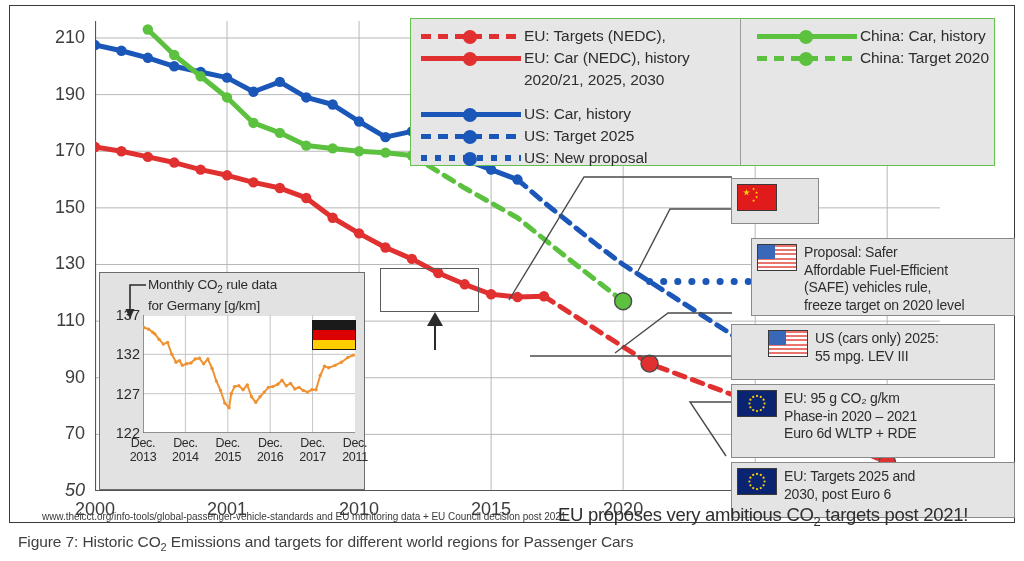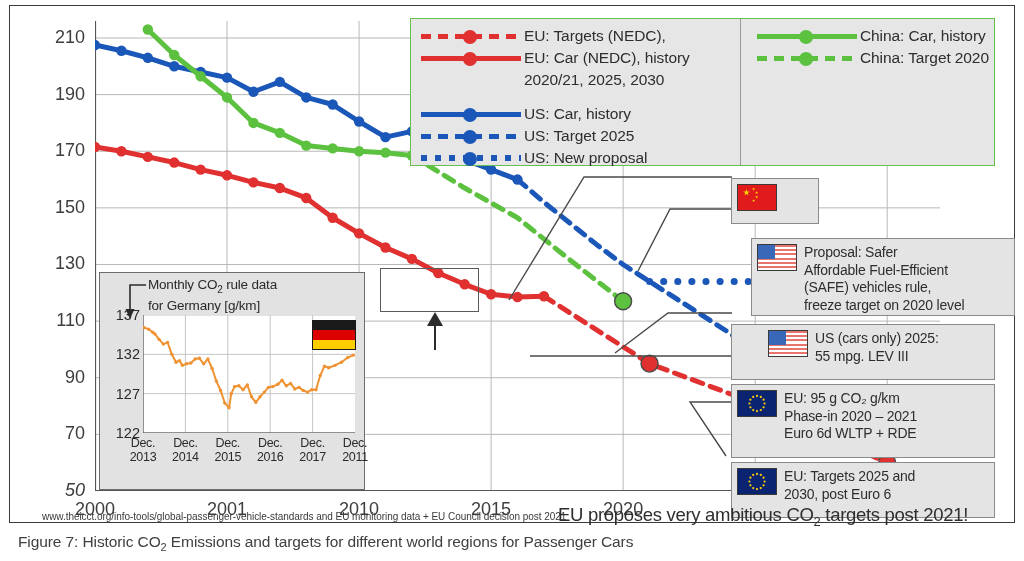--- a/index.html
+++ b/index.html
@@ -537,21 +537,21 @@
               <circle cx="20" cy="21.7" r="1.2" fill="#ffce00"></circle>
               <circle cx="15.899999999999999" cy="20.601408311032394" r="1.2" fill="#ffce00"></circle>
               <circle cx="12.898591688967606" cy="17.6" r="1.2" fill="#ffce00"></circle>
               <circle cx="11.8" cy="13.500000000000002" r="1.2" fill="#ffce00"></circle>
               <circle cx="12.898591688967604" cy="9.399999999999999" r="1.2" fill="#ffce00"></circle>
               <circle cx="15.899999999999997" cy="6.398591688967606" r="1.2" fill="#ffce00"></circle>
             </svg>
           </div>
           <div class="anno-text"><span>EU: 95 g CO₂ g/km</span><br><span>Phase-in 2020 – 2021</span><br><span>Euro 6d WLTP + RDE</span></div>
         </div>
-        <div class="anno-box" style="left: 721px; top: 456px; width: 264px; height: 56px;">
+        <div class="anno-box" style="left: 721px; top: 456px; width: 284px; height: 56px;">
           <div class="flag flag-eu">
             <svg class="eu-stars" viewBox="0 0 40 27">
               <circle cx="20" cy="5.300000000000001" r="1.2" fill="#ffce00"></circle>
               <circle cx="24.099999999999998" cy="6.3985916889676036" r="1.2" fill="#ffce00"></circle>
               <circle cx="27.101408311032394" cy="9.4" r="1.2" fill="#ffce00"></circle>
               <circle cx="28.2" cy="13.5" r="1.2" fill="#ffce00"></circle>
               <circle cx="27.101408311032397" cy="17.599999999999998" r="1.2" fill="#ffce00"></circle>
               <circle cx="24.099999999999998" cy="20.601408311032397" r="1.2" fill="#ffce00"></circle>
               <circle cx="20" cy="21.7" r="1.2" fill="#ffce00"></circle>
               <circle cx="15.899999999999999" cy="20.601408311032394" r="1.2" fill="#ffce00"></circle>

